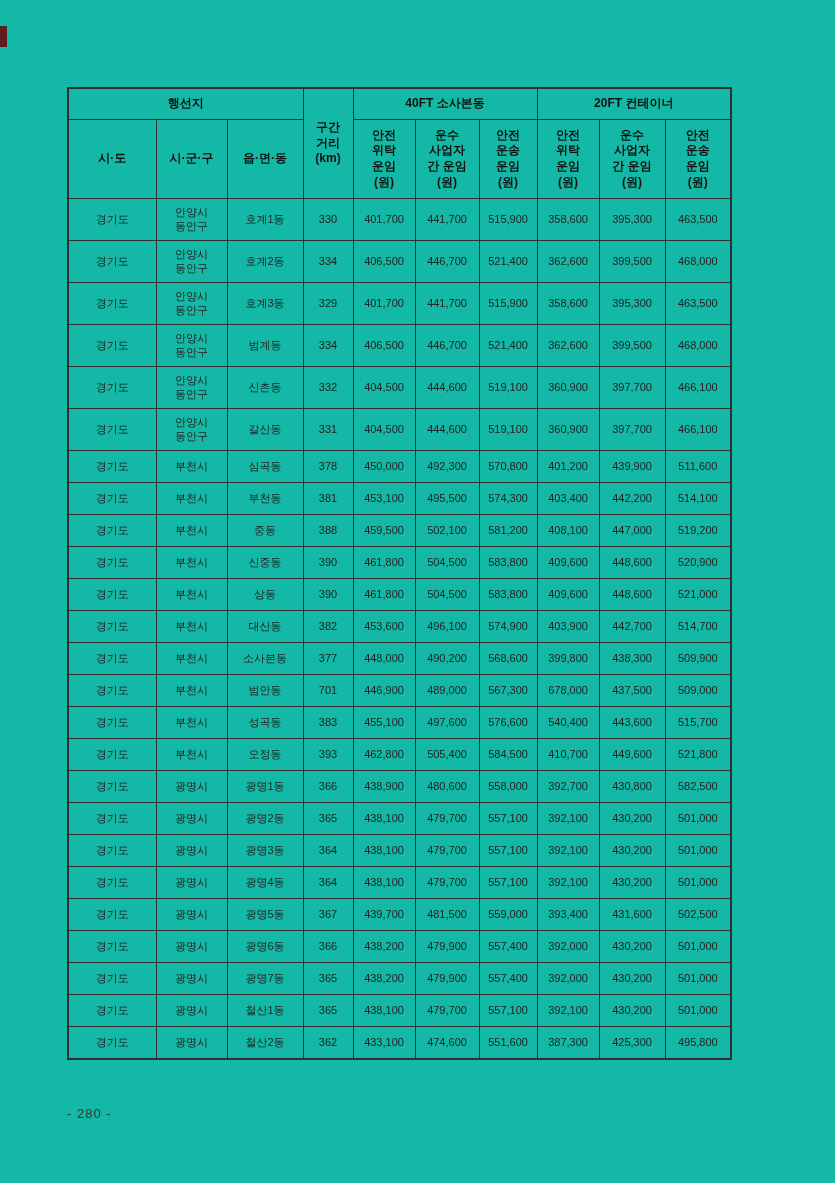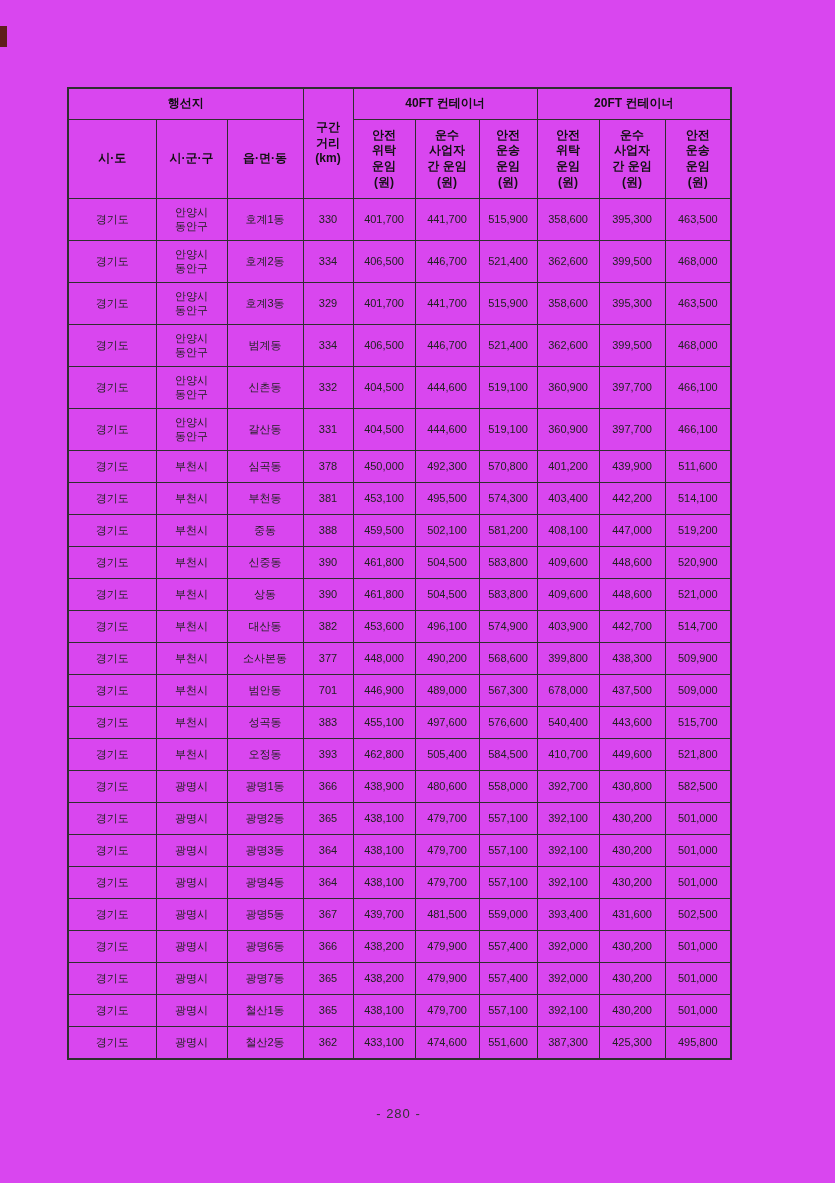--- a/index.html
+++ b/index.html
@@ -1,20 +1,20 @@
 <!DOCTYPE html>
 <html><head>
 <meta charset="utf-8">
 <style>
   html, body { margin:0; padding:0; background:#ffffff; }
   .page {
     position: relative;
     width: 835px;
     height: 1183px;
-    background: #d946ef;
+    background: #14b8a6;
     font-family: "Liberation Sans", "DejaVu Sans", sans-serif;
     overflow: hidden;
   }
   .edge-marker {
     position: absolute;
     left: 0; top: 26px;
     width: 7px; height: 21px;
     background: #5f1d1d;
   }
   table.fare-table {
@@ -46,21 +46,21 @@
     color: #222;
     line-height: 1.25;
   }
   .fare-table tbody tr td { height: 29px; }
   .fare-table tbody tr.tall td { height: 39px; }
   .page-number {
     position: absolute;
     top: 1106px;
     left: 67px;
     width: 663px;
-    text-align: center;
+    text-align: left;
     font-size: 13px;
     color: #333;
     letter-spacing: 1px;
   }
 </style>
 </head>
 <body>
 
 <div class="page">
   <div class="edge-marker"></div>
@@ -77,21 +77,21 @@
       <col style="width:62px">
         <col style="width:66px">
         <col style="width:66px">
     </colgroup>
     <thead>
       <tr class="hrow1">
         <th colspan="3">행선지</th>
         <th rowspan="2">구간
 거리
 (km)</th>
-        <th colspan="3">40FT 컨테이너</th>
+        <th colspan="3">40FT 소사본동</th>
         <th colspan="3">20FT 컨테이너</th>
       </tr>
       <tr class="hrow2">
         <th>시·도</th>
         <th>시·군·구</th>
         <th>읍·면·동</th>
         <th>안전
 위탁
 운임
 (원)</th>

